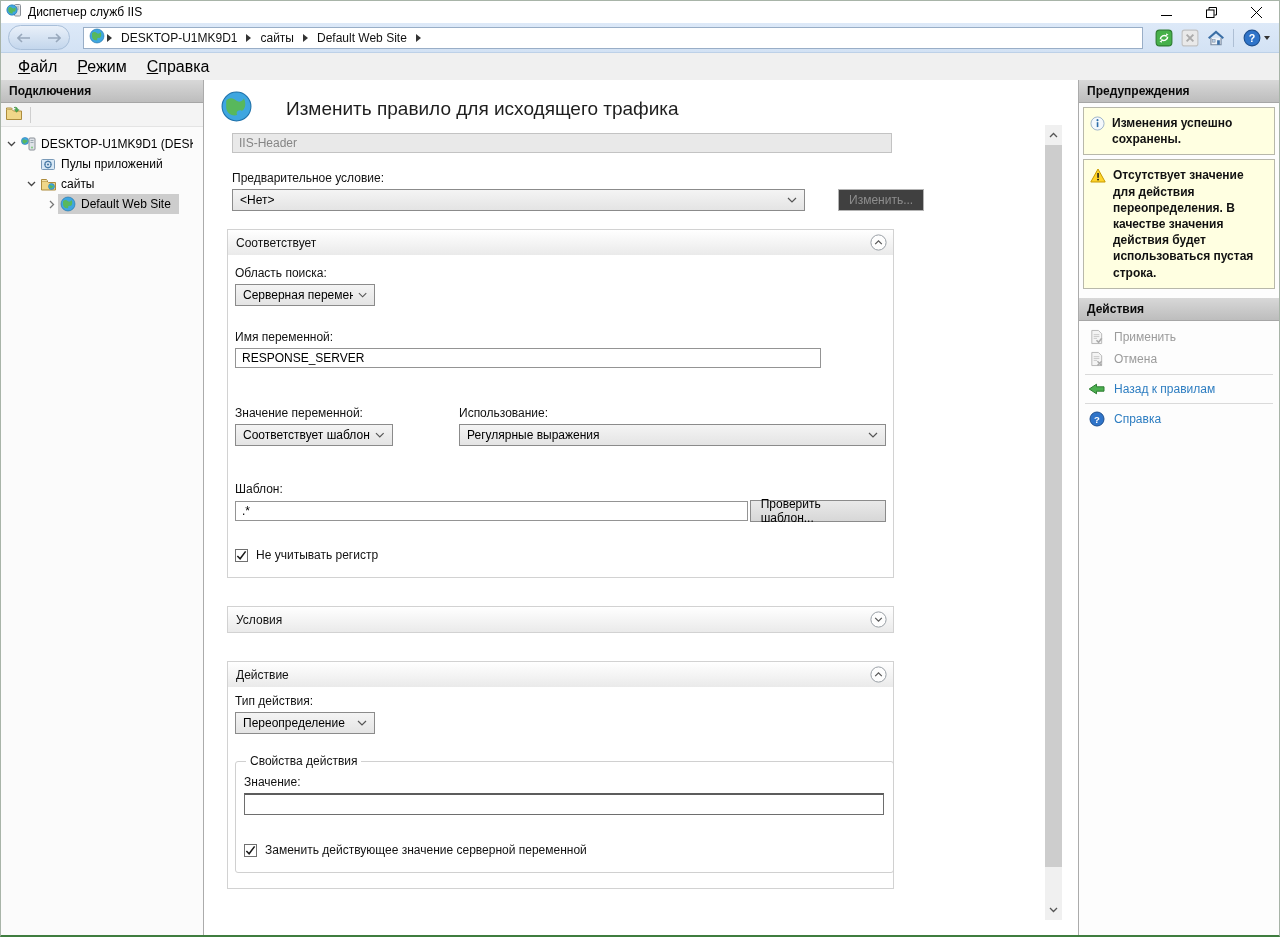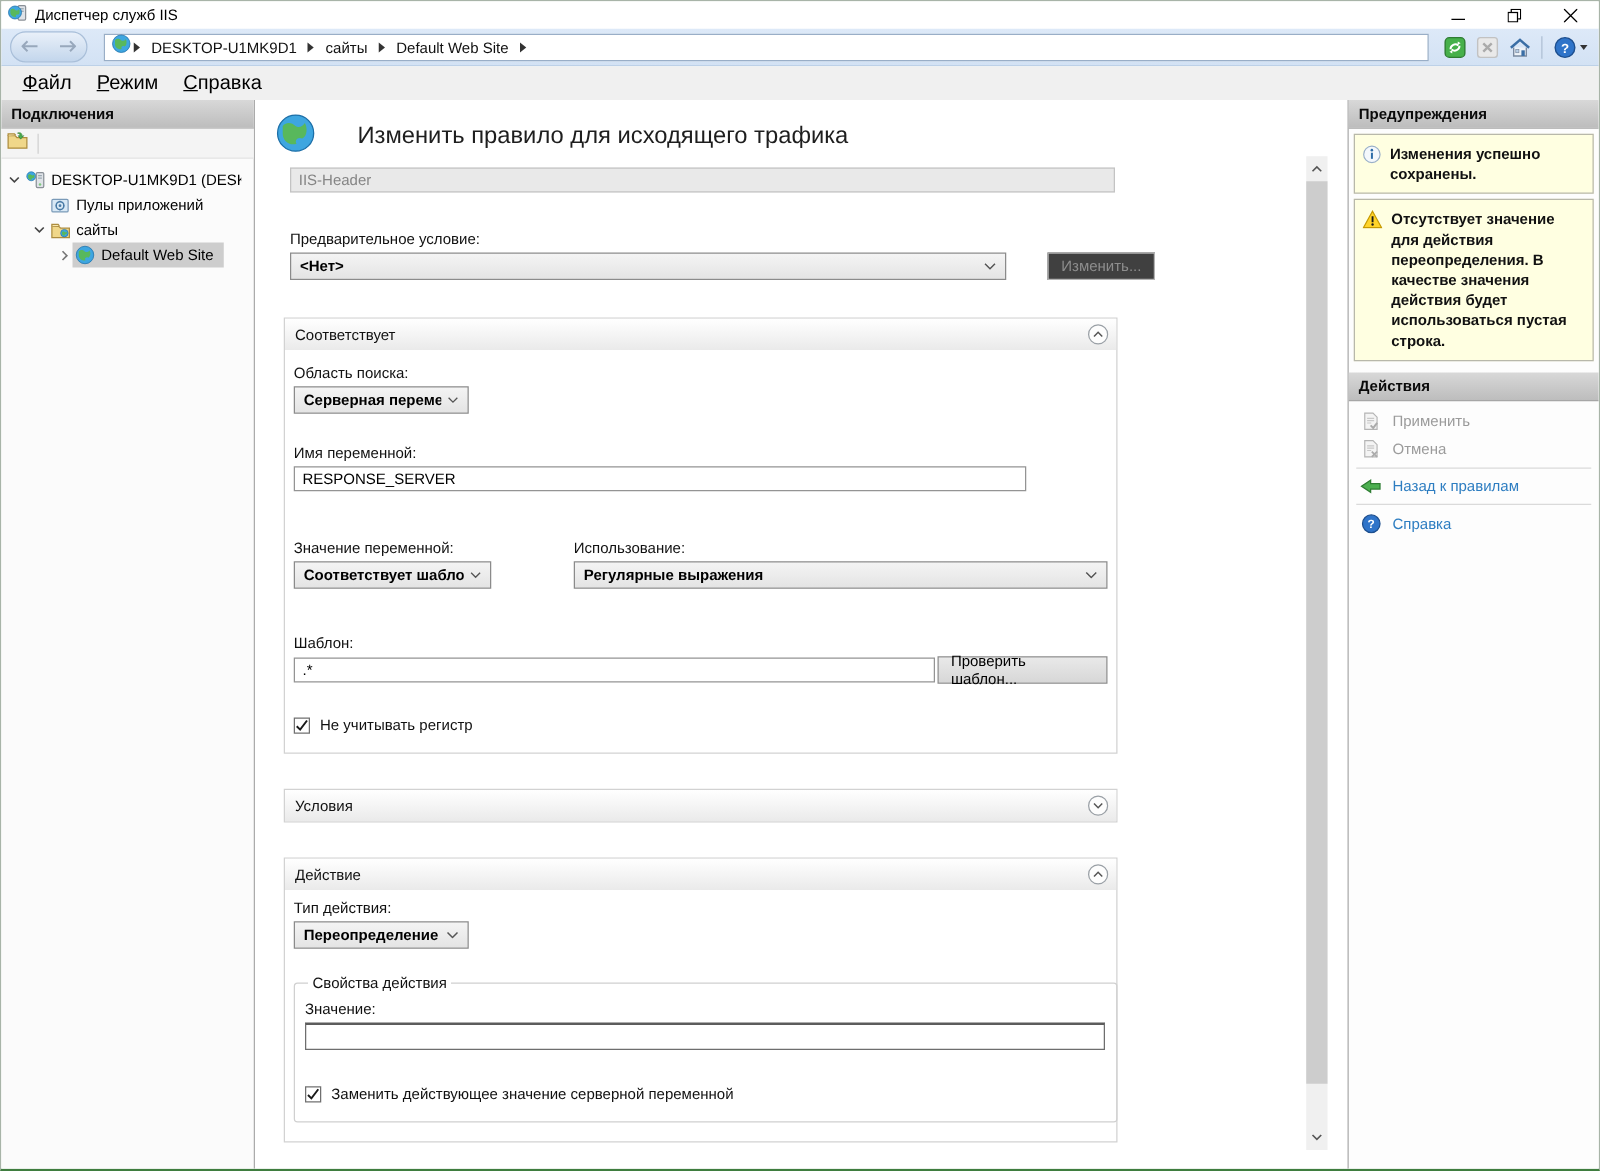--- a/index.html
+++ b/index.html
@@ -55,21 +55,21 @@
   .mp-inner{ padding:10px 0 0 28px; }
   .page-header{ display:flex; align-items:center; gap:33px; margin-left:-12px; margin-bottom:6px; }
   .page-title{ font-size:19px; font-weight:400; color:#1e1e1e; }
   .field-label{ font-size:12px; color:#111; margin-bottom:4px; }
   .textbox{ width:660px; height:20px; border:1px solid #949494; background:#fff; font-size:12px;
             display:flex; align-items:center; padding:0 6px; white-space:nowrap; overflow:hidden;}
   .textbox.disabled{ background:#e9e9e9; border-color:#c3c3c3; color:#858585; }
   .textbox.focus{ border:1px solid #6e6e6e; border-top:2px solid #5c5c5c; height:22px; }
   .combo{ height:22px; border:1px solid #8b8b8b; background:linear-gradient(#f4f4f4,#e4e4e4);
           display:flex; align-items:center; justify-content:space-between; padding:0 7px; font-size:12px; }
-  .combo .lbl{ overflow:hidden; white-space:nowrap; margin-right:5px;font-weight:bold; }
+  .combo .lbl{ overflow:hidden; white-space:nowrap; margin-right:5px; }
   .w-sm{ width:140px; } .w-med{ width:158px; } .w-lg{ width:573px; } .w-using{ width:427px; }
   .btn{ height:22px; background:linear-gradient(#e9e9e9,#d7d7d7); border:1px solid #8b8b8b; font-size:12px;
         color:#000; display:flex; align-items:center; justify-content:center; padding:0 10px; }
   .btn.disabled{ background:#404040; border-color:#b3b3b3; color:#8d8d8d;margin-left:24px; }
   .row{ display:flex; align-items:center; }
 
   .section{ width:667px; border:1px solid #d2d2d2; margin-left:-5px; background:#fff; }
   .section-header{ height:25px; display:flex; align-items:center; justify-content:space-between;
                    padding:0 6px 0 8px; background:linear-gradient(#ffffff,#eaeaea); font-size:12px; color:#111; }
   .section-body{ padding:7px 7px 15px 7px; }
@@ -94,21 +94,21 @@
   .alert-box .aicon{ flex:0 0 auto; margin-top:1px; }
   .actions-head{ margin-top:9px; }
   .actions-list{ padding:5px 0 0 0; }
   .action-item{ display:flex; align-items:center; gap:9px; padding:3px 9px; font-size:12px; }
   .action-item .aicn{ width:17px; display:flex; justify-content:center; flex:0 0 auto; }
   .action-item.disabled{ color:#9b9b9b; }
   .action-item.link{ color:#2d7dc1; }
   .action-sep{ height:1px; background:#dadada; margin:4px 6px; }
 
   .mt4{margin-top:4px;} .mt20{margin-top:20px;} .mt24{margin-top:24px;} .mt26{margin-top:26px;} .mt28{margin-top:28px;}
-  .mt30{margin-top:30px;} .mt36{margin-top:36px;} .mt38{margin-top:38px;}
+  .mt30{margin-top:18px;} .mt36{margin-top:36px;} .mt38{margin-top:38px;}
 </style>
 </head>
 <body>
 
 <div class="window">
 
   <div class="titlebar">
     <span>
       <svg width="16" height="16" viewBox="0 0 16 16">
           <rect x="8.5" y="2.5" width="6" height="11.5" rx="1" fill="#dfe3e8" stroke="#8a9097"></rect>

